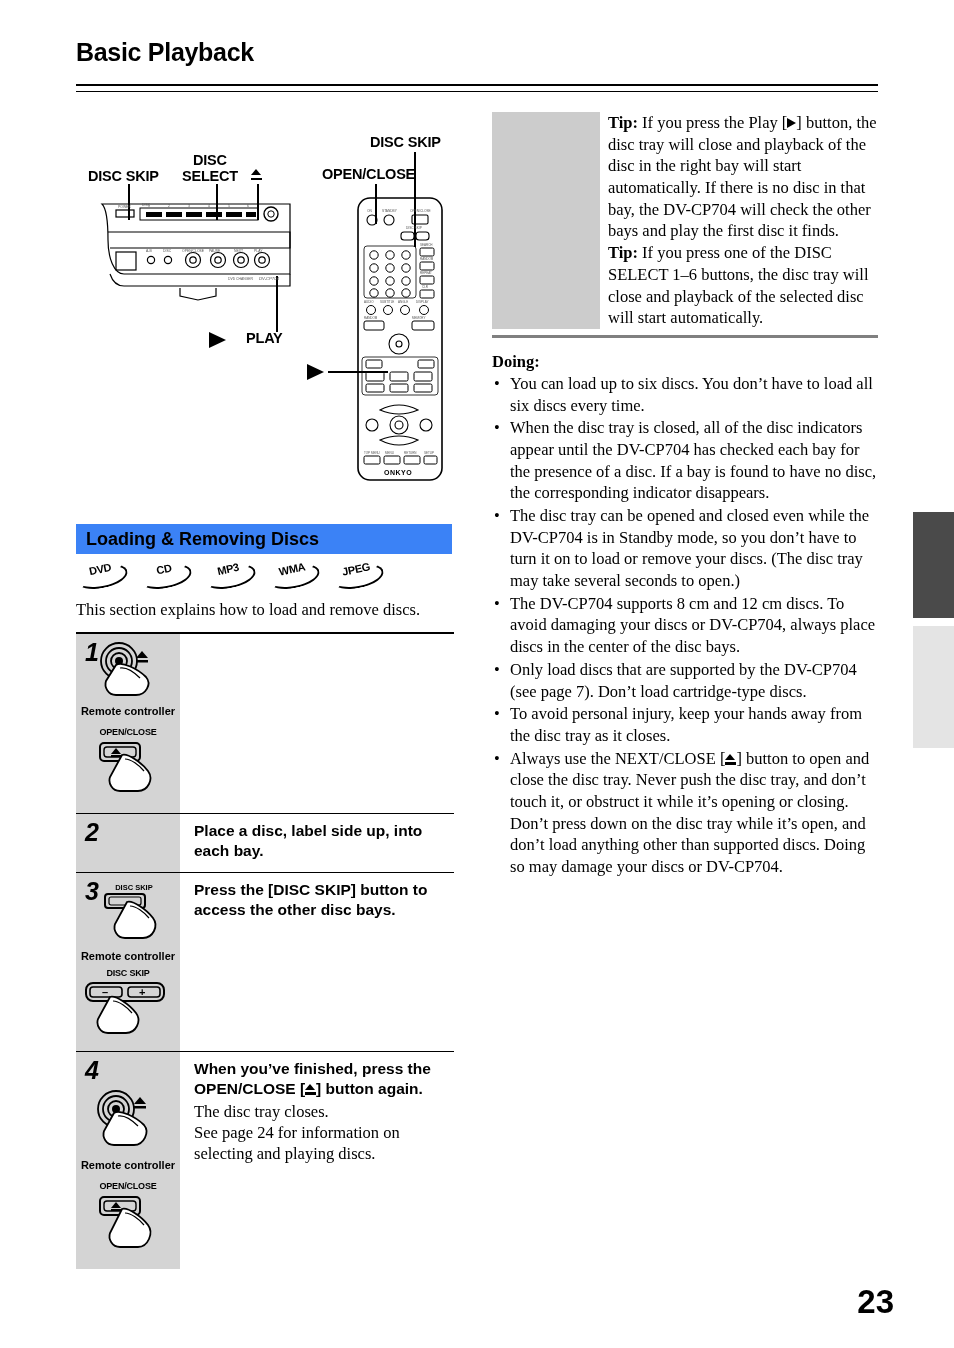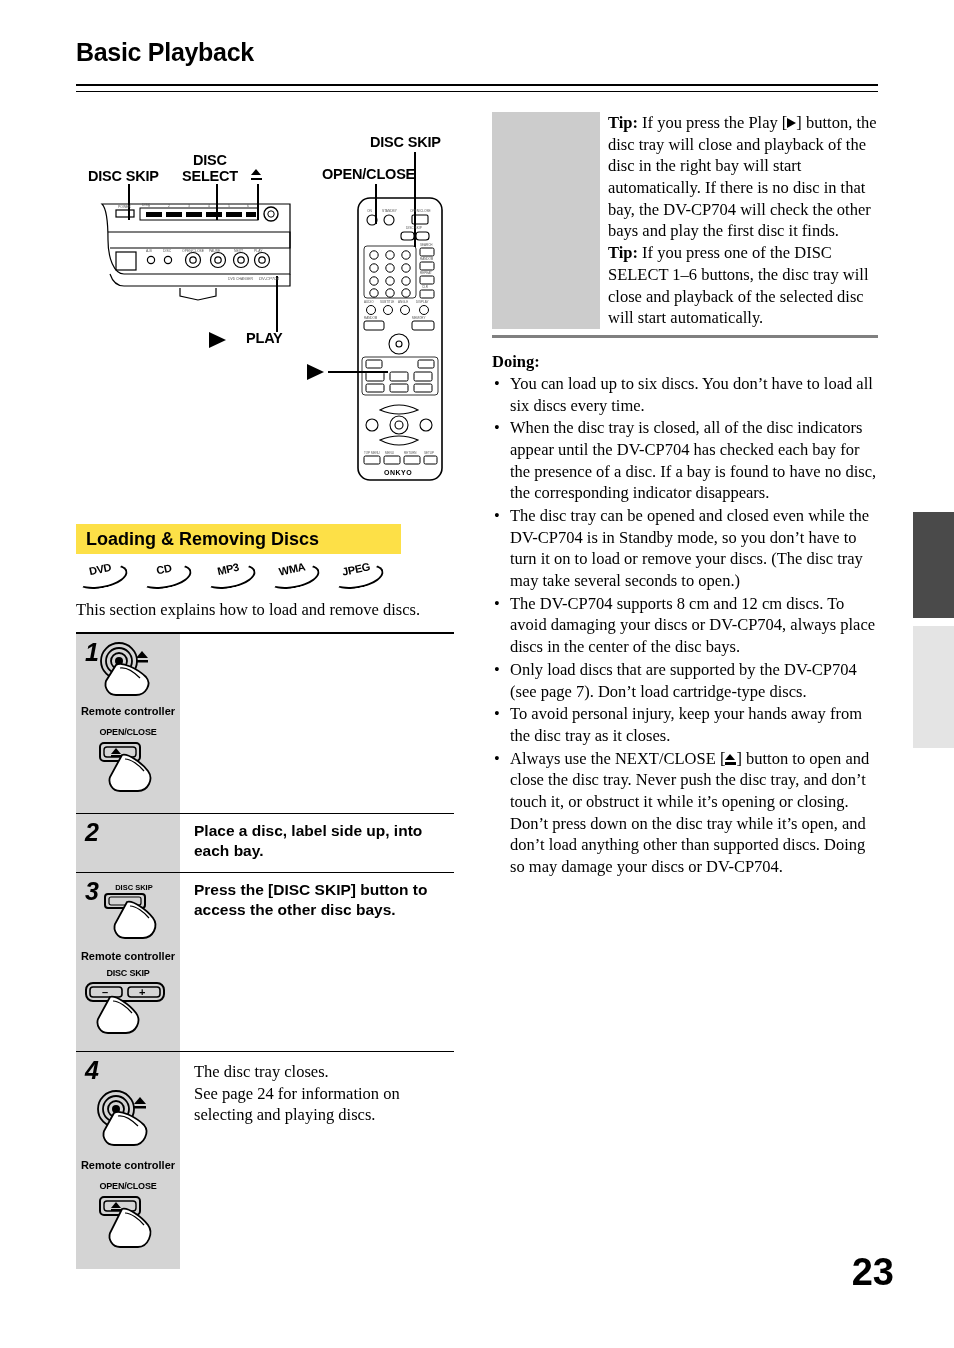--- a/index.html
+++ b/index.html
@@ -42,24 +42,24 @@
     left: 913px;
     width: 41px;
   }
   #margin-tab-dark  { top: 512px; height: 106px; background: #4a4a4a; }
   #margin-tab-light { top: 626px; height: 122px; background: #e4e4e4; }
 
   
   #page-number {
     position: absolute;
     right: 60px;
-    top: 1251px;
-    font-family: "Liberation Sans", sans-serif;
-    font-weight: bold;
-    font-size: 38px;
+    top: 1283px;
+    font-family: "Liberation Sans", sans-serif;
+    font-weight: bold;
+    font-size: 33px;
   }
 
   
   #left-col {
     position: absolute;
     left: 76px;
     top: 108px;
     width: 378px;
   }
 
@@ -92,23 +92,23 @@
     position: absolute;
     width: 0; height: 0;
     border-left: 17px solid #000;
     border-top: 8px solid transparent;
     border-bottom: 8px solid transparent;
   }
 
   
   #section-bar {
     margin-top: 6px;
-    background: #fde047;
+    background: #3b82f6;
     height: 30px;
-    width: 325px;
+    width: 376px;
     display: flex;
     align-items: center;
   }
   #section-bar .lbl {
     font-family: "Liberation Sans", sans-serif;
     font-weight: bold;
     font-size: 18px;
     padding-left: 10px;
   }
 
@@ -626,20 +626,23 @@
           <rect x="28" y="8" width="32" height="10" rx="3" fill="none" stroke="#000" stroke-width="1.4"></rect>
           <g fill="#000">
               <path d="M40,9 l5,6 h-10 z"></path>
               <rect x="35" y="16" width="10" height="2"></rect>
             </g>
           <path d="M46,16 C52,14 66,24 72,32 C78,40 72,54 62,54 L44,54 C36,54 32,46 34,40 Z" fill="#fff" stroke="#000" stroke-width="1.8"></path>
           <path d="M49,20 C55,20 63,26 68,32" fill="none" stroke="#000" stroke-width="1.2"></path>
         </svg>
       </div>
       <div class="step-right">
+        <div class="step-head">
+          <span>When you’ve finished, press the OPEN/CLOSE [</span><span class="eject"></span><span>] button again.</span>
+        </div>
         <div class="step-body">
           <p>The disc tray closes.</p>
           <p>See page 24 for information on selecting and playing discs.</p>
         </div>
       </div>
     </div>
 
   </div>
 </div>
 

